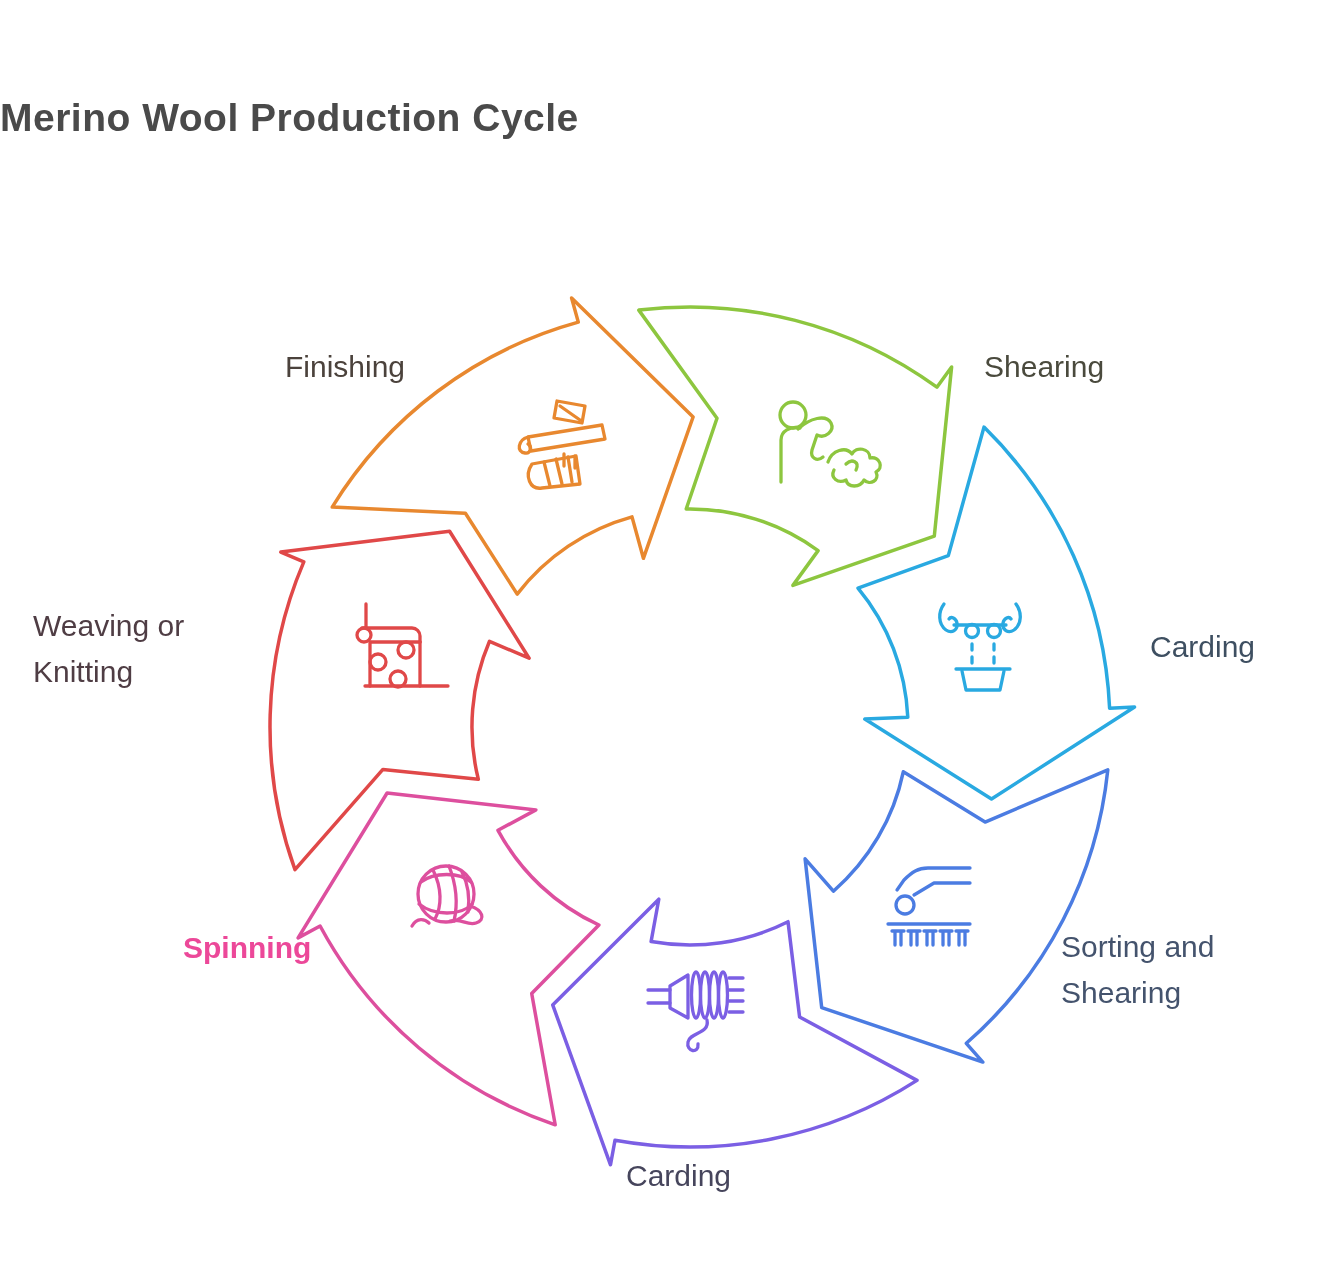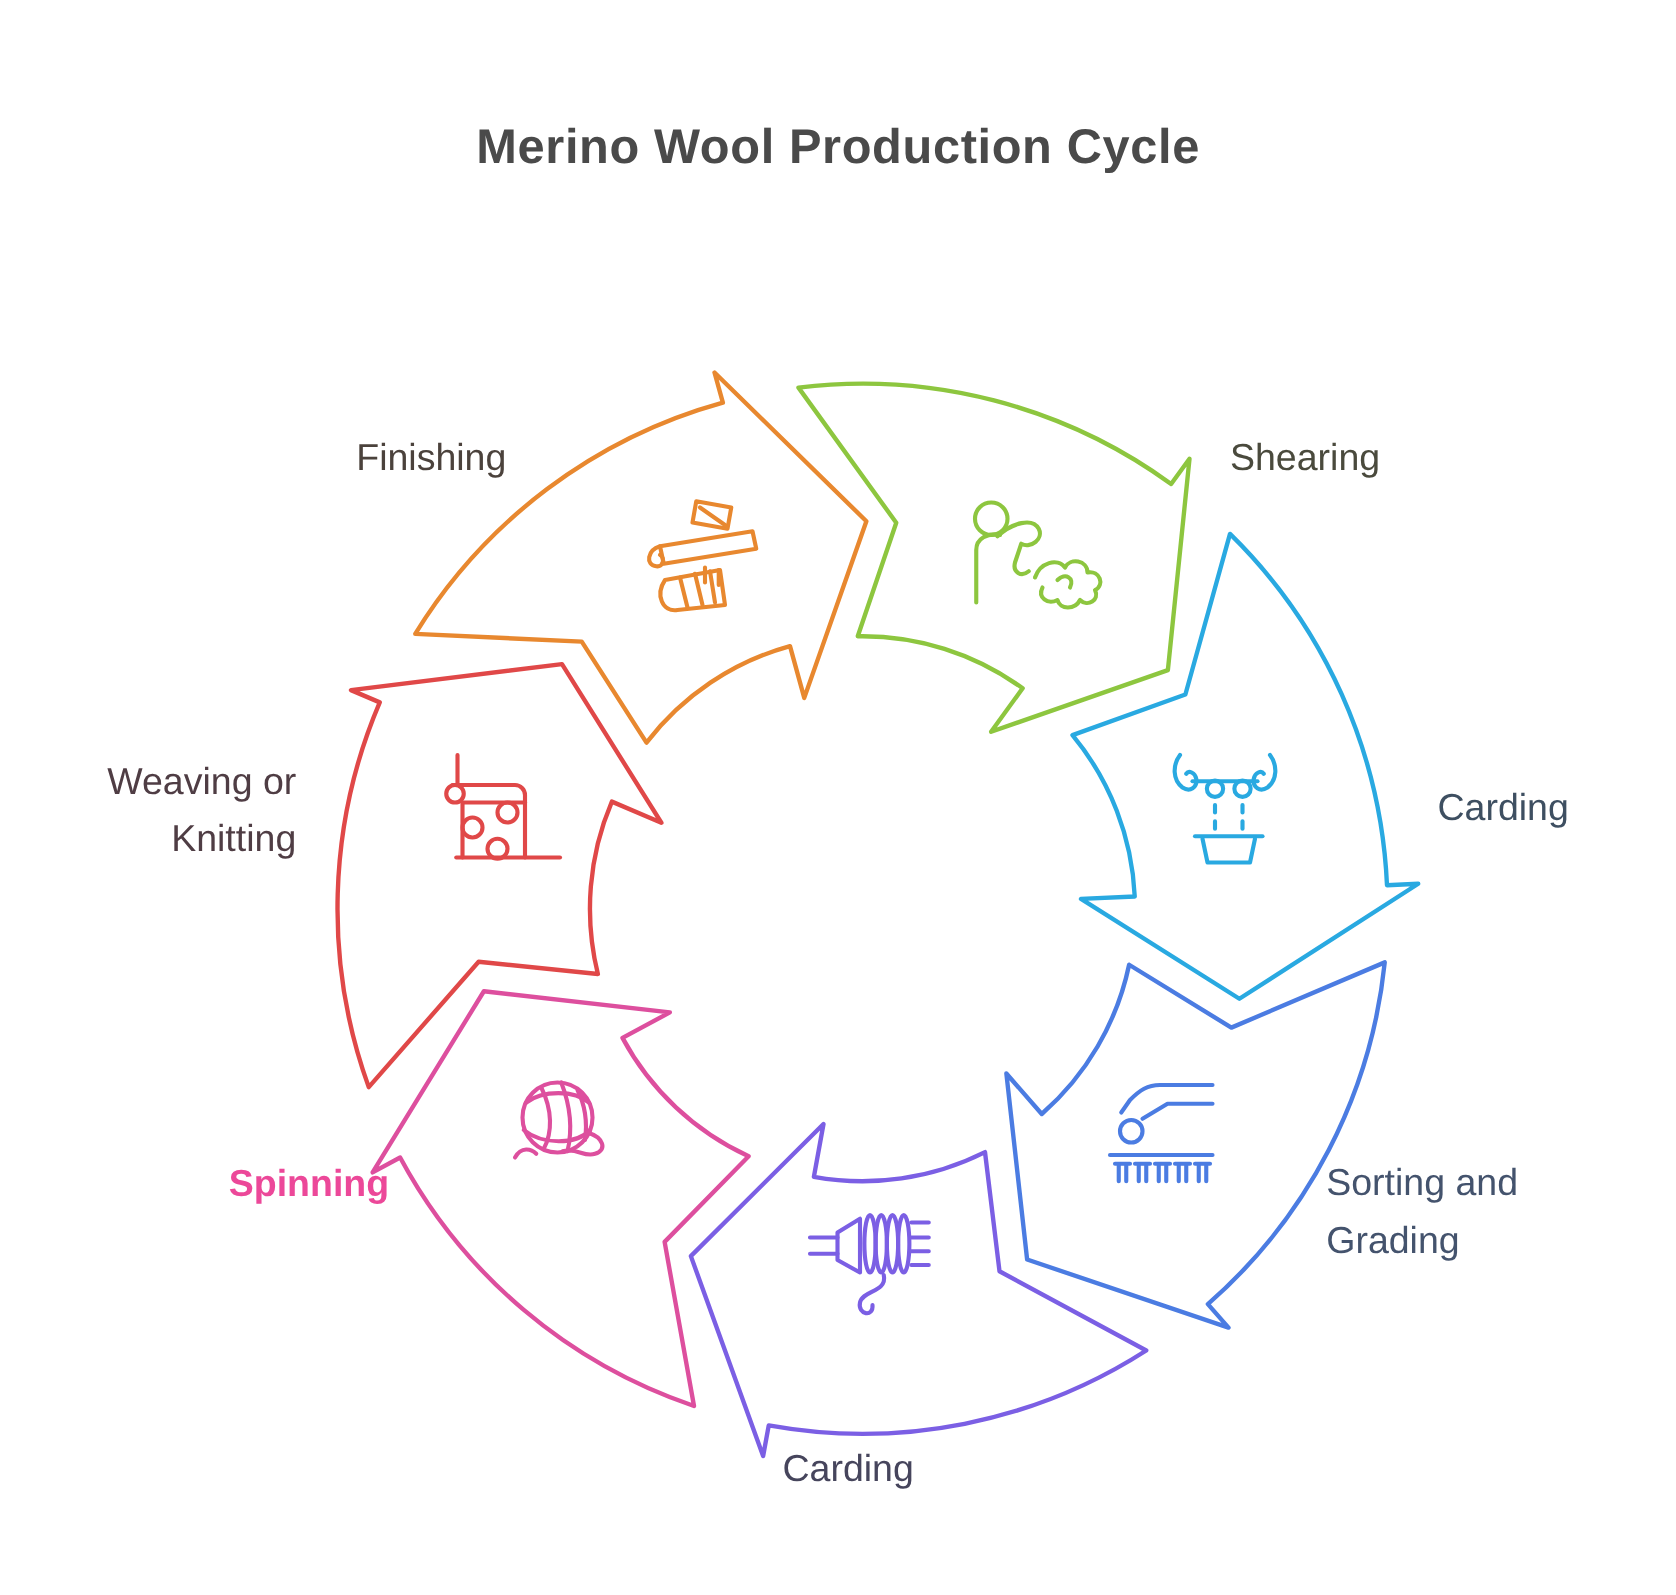--- a/index.html
+++ b/index.html
@@ -2,32 +2,32 @@
 <html><head>
 <meta charset="utf-8">
 <style>
   html,body{margin:0;padding:0;background:#ffffff;}
   body{
     width:1341px;height:1276px;position:relative;overflow:hidden;
     font-family:"Liberation Sans","DejaVu Sans",sans-serif;
   }
   .title{
     position:absolute;top:96px;left:0;width:100%;
-    text-align:center;font-size:39px;font-weight:bold;letter-spacing:.5px;
+    font-size:39px;font-weight:bold;letter-spacing:.5px;
   }
   #cycle-svg{position:absolute;top:0;left:0;}
   .seg-label{
     position:absolute;font-size:30px;line-height:46px;white-space:pre-line;
   }
   .lbl-shearing {left:956px;  top:344px;}
   .lbl-cleaning {left:1150px; top:624px;}
   .lbl-sorting  {left:1061px; top:924px;}
   .lbl-carding  {left:626px;  top:1138px;}
   .lbl-spinning {left:183px;  top:925px;}
-  .lbl-weaving  {left:45px;   top:603px; width:192px; text-align:right;}
+  .lbl-weaving  {left:33px;   top:603px; width:192px; }
   .lbl-finishing{left:285px;  top:344px;}
 </style>
 </head>
 <body style="background: rgb(255, 255, 255);">
 
 <div class="title" style="color: rgb(74, 74, 74);">Merino Wool Production Cycle</div>
 
 <svg id="cycle-svg" width="1341" height="1276" viewBox="0 0 1341 1276">
 
   <g id="arrows">
@@ -113,18 +113,18 @@
     <path d="M16,41 L90,29 L93,43 L19,55 Z"></path>
     <path d="M16,41 C6,44 4,56 13,57 C19,58 20,50 16,48"></path>
     <path d="M20,68 L64,60 L68,88 L30,92 C18,94 12,80 20,68 Z"></path>
     <path d="M32,66 L38,90 M44,63 L50,88 M56,61 L60,86"></path>
   </g>
 </svg>
 
 <div class="seg-label lbl-shearing" style="color: rgb(74, 74, 61); margin-left: 28px;">Shearing</div>
 <div class="seg-label lbl-cleaning" style="color: rgb(62, 79, 97);">Carding</div>
 <div class="seg-label lbl-sorting" style="color: rgb(68, 83, 109);">Sorting and
-Grading</div>
+Shearing</div>
 <div class="seg-label lbl-carding" style="color: rgb(70, 69, 92); margin-top: 15px;">Carding</div>
 <div class="seg-label lbl-spinning" style="color: #ec4899; font-weight: bold;">Spinning</div>
 <div class="seg-label lbl-weaving" style="color: rgb(79, 61, 68);">Weaving or
 Knitting</div>
 <div class="seg-label lbl-finishing" style="color: rgb(75, 66, 60);">Finishing</div>
 
 </body></html>

